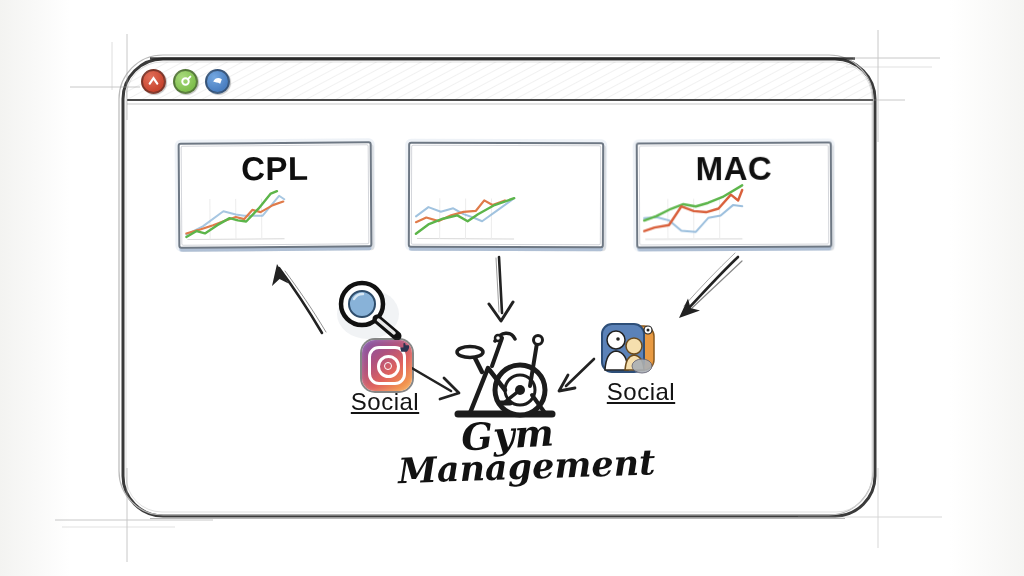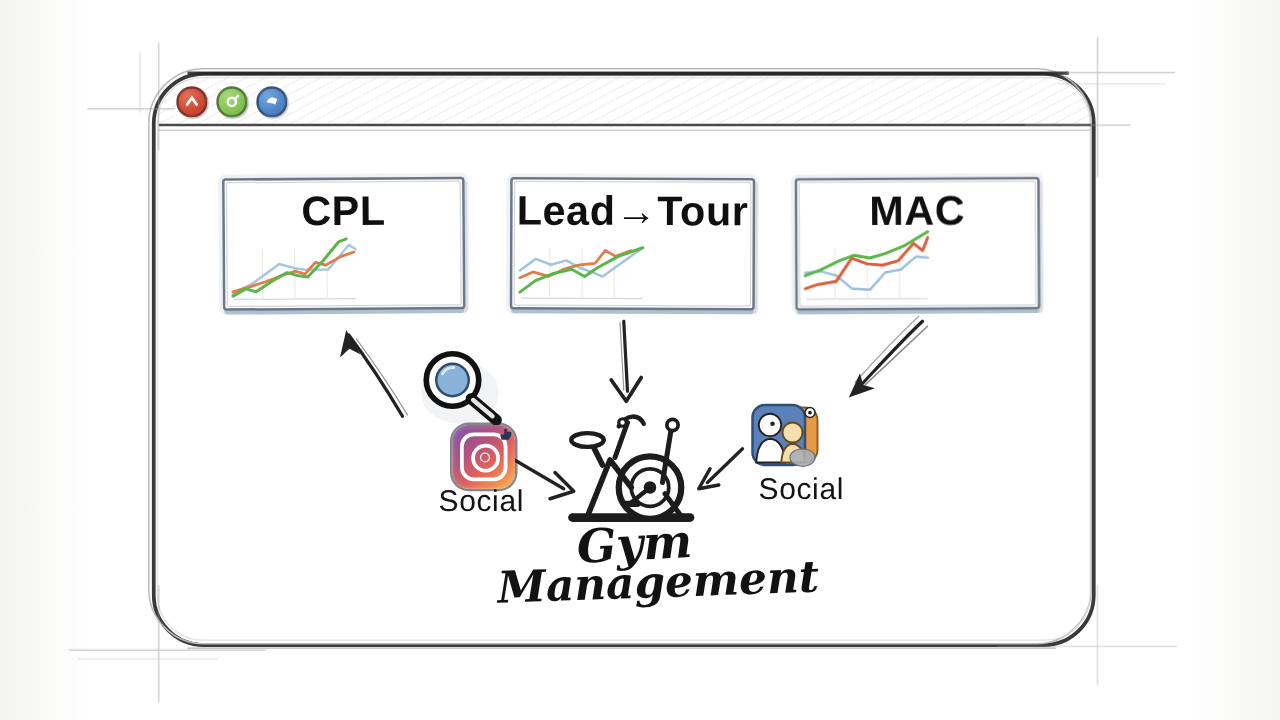--- a/index.html
+++ b/index.html
@@ -26,21 +26,21 @@
   #panel-mac{left:636px;top:142px;width:192px;height:102px;transform:rotate(-.3deg);}
   
   .traffic{position:absolute;left:141px;top:69px;display:flex;gap:7px;z-index:4;}
   .tl{width:21px;height:21px;border-radius:50%;border:2px solid rgba(30,30,30,.45);
       display:flex;align-items:center;justify-content:center;box-shadow:1px 1px 1px rgba(0,0,0,.25);}
   .tl svg{display:block;}
   .tl-red{background:radial-gradient(circle at 35% 30%,#e2705a,#c8452f 70%);}
   .tl-green{background:radial-gradient(circle at 35% 30%,#a9da7d,#7fbf4d 70%);}
   .tl-blue{background:radial-gradient(circle at 35% 30%,#74a7e0,#4a7fc1 70%);}
   
-  .hand-label{position:absolute;z-index:4;text-align:center;color:#141414;font-size:24px;letter-spacing:.5px;}
+  .hand-label{position:absolute;z-index:4;text-align:center;color:#141414;font-size:24px;letter-spacing:.5px;text-decoration:underline;}
   #social-label{left:340px;top:388px;width:90px;}
   #search-label{left:598px;top:378px;width:86px;}
   .script{position:absolute;z-index:4;text-align:center;color:#121212;
           font-family:"DejaVu Serif",serif;font-style:italic;font-weight:700;}
   #gym-line1{left:425px;top:413px;width:165px;font-size:37px;transform:rotate(-3deg);}
   #gym-line2{left:398px;top:446px;width:240px;font-size:35px;transform:rotate(-2deg);}
   
   .insta{position:absolute;left:362px;top:340px;width:50px;height:51px;z-index:4;border-radius:13px;
     background:linear-gradient(140deg,#7d55ad 0%,#b0527e 35%,#e1635c 62%,#f1924f 85%,#f7b158 100%);
     box-shadow:0 0 0 2px rgba(35,35,35,.55), inset 0 0 5px rgba(255,255,255,.25);}
@@ -182,21 +182,20 @@
   <svg class="panel-chart" viewBox="0 0 100 60" preserveAspectRatio="none">
     <path d="M3 57 H 97" stroke="#d8d8d8" stroke-width="1" vector-effect="non-scaling-stroke"></path>
     <path d="M25 18 V 57 M50 18 V 57 M75 18 V 57" stroke="#ececec" stroke-width="1" vector-effect="non-scaling-stroke"></path>
     <polyline fill="none" stroke-width="2" vector-effect="non-scaling-stroke" stroke-linejoin="round" stroke-linecap="round" points="2,52.3 18,44.4 38,29.9 50,33.2 58,34.4 76,34.4 92,15.3 97,18.7" stroke="#8ab4d8" opacity="0.75"></polyline>
     <polyline fill="none" stroke-width="2.2" vector-effect="non-scaling-stroke" stroke-linejoin="round" stroke-linecap="round" points="2,51.2 14,47.8 28,43.3 40,38.8 50,35.5 58,37.7 66,28.8 74,31.0 86,24.3 96,20.9" stroke="#e07b4a" opacity="1"></polyline>
     <polyline fill="none" stroke-width="2.4" vector-effect="non-scaling-stroke" stroke-linejoin="round" stroke-linecap="round" points="2,54.5 12,48.9 20,51.2 32,43.3 44,36.6 52,38.8 60,40.0 72,27.6 84,13.1 90,10.8" stroke="#5cb54a" opacity="1"></polyline>
   </svg>
 </div>
 
 <div class="panel" id="panel-leadtour">
-  <div class="panel-title">Lead→Tour</div>
   <svg class="panel-chart" viewBox="0 0 100 60" preserveAspectRatio="none">
     <path d="M3 57 H 97" stroke="#d8d8d8" stroke-width="1" vector-effect="non-scaling-stroke"></path>
     <path d="M25 18 V 57 M50 18 V 57 M75 18 V 57" stroke="#ececec" stroke-width="1" vector-effect="non-scaling-stroke"></path>
     <polyline fill="none" stroke-width="2" vector-effect="non-scaling-stroke" stroke-linejoin="round" stroke-linecap="round" points="2,35.5 14,26.5 26,31.0 38,27.6 48,33.2 58,36.6 66,40.0 80,29.9 97,17.6" stroke="#8ab4d8" opacity="0.8"></polyline>
     <polyline fill="none" stroke-width="2.2" vector-effect="non-scaling-stroke" stroke-linejoin="round" stroke-linecap="round" points="2,41.1 12,36.6 24,40.0 36,34.4 48,31.0 60,29.9 68,19.8 76,24.3 88,19.8" stroke="#e07b4a" opacity="1"></polyline>
     <polyline fill="none" stroke-width="2.4" vector-effect="non-scaling-stroke" stroke-linejoin="round" stroke-linecap="round" points="2,52.3 14,43.3 28,37.7 42,34.4 52,40.0 62,33.2 78,24.3 97,17.6" stroke="#5cb54a" opacity="1"></polyline>
   </svg>
 </div>
 
 <div class="panel" id="panel-mac">

